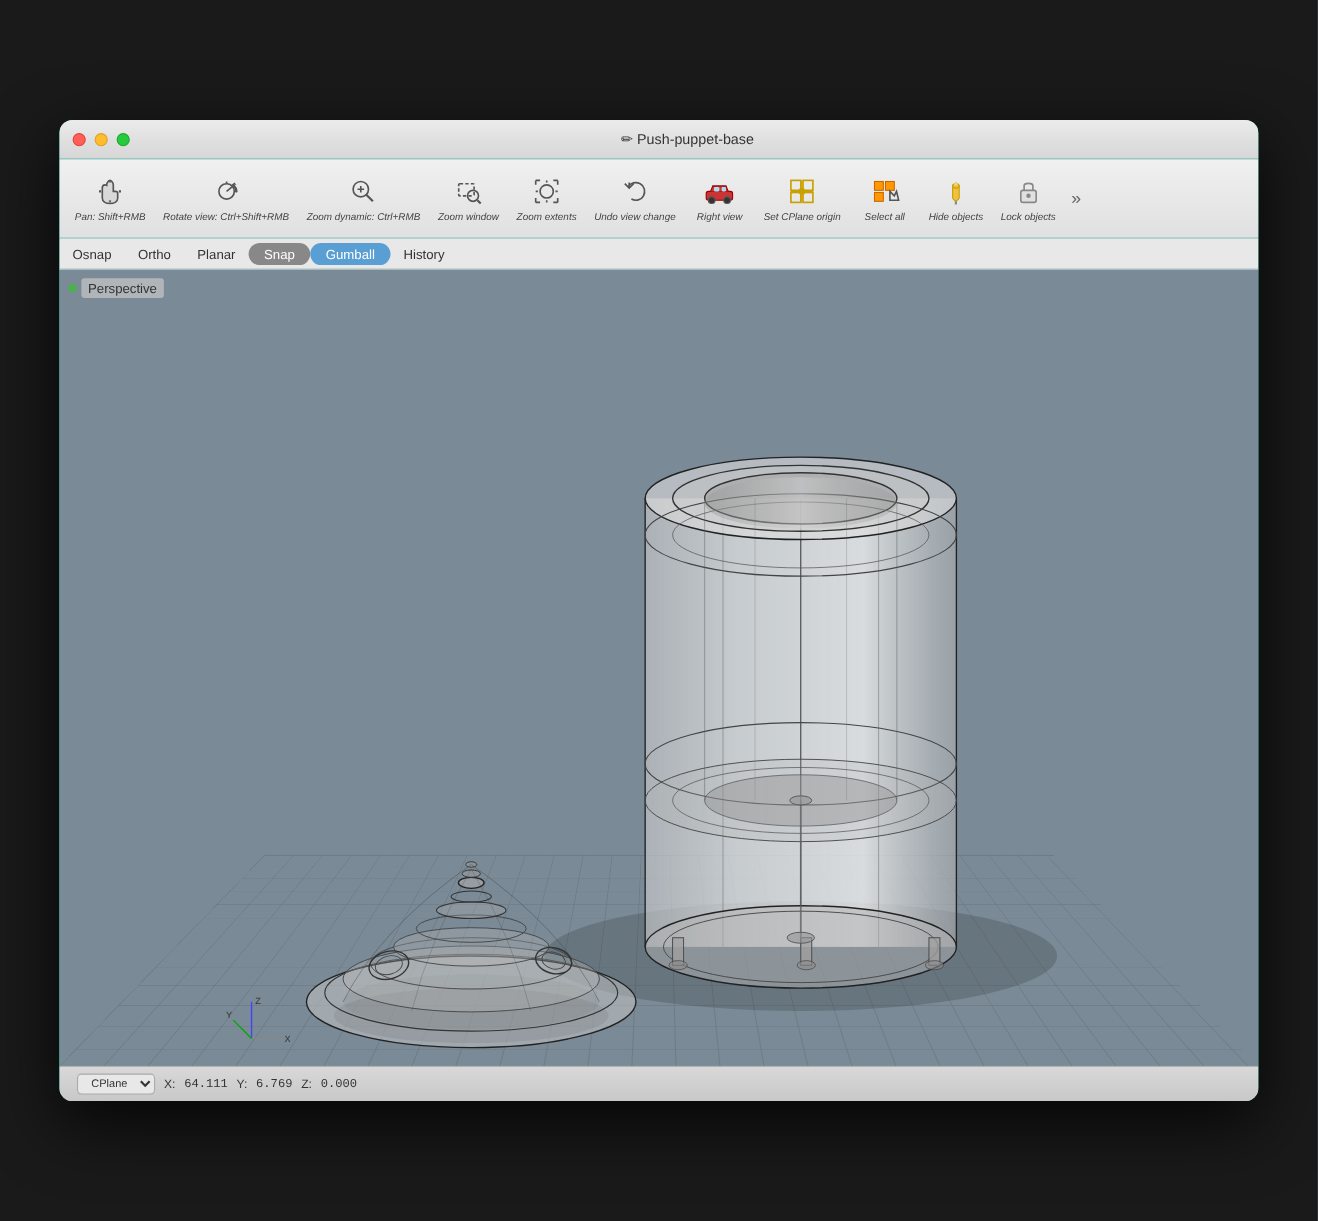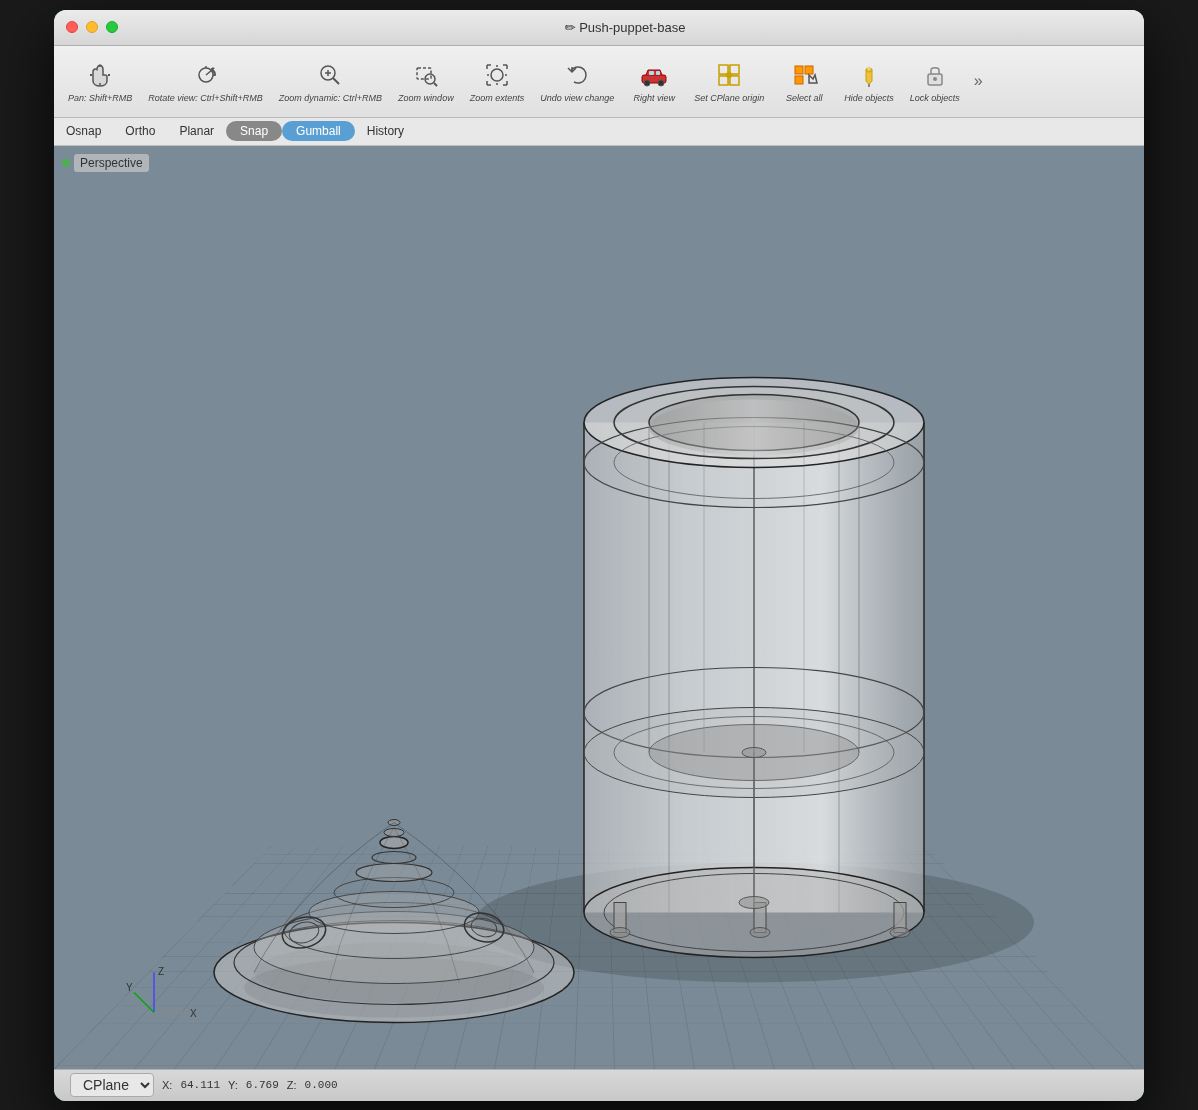--- a/index.html
+++ b/index.html
@@ -6,21 +6,21 @@
     body {
       background: #1a1a1a;
       display: flex;
       justify-content: center;
       align-items: center;
       min-height: 100vh;
       font-family: -apple-system, BlinkMacSystemFont, 'Helvetica Neue', sans-serif;
     }
     .window {
       width: 1090px;
-      height: 1091px;
+      height: 892px;
       background: #5eead4;
       border-radius: 12px;
       box-shadow: 0 20px 60px rgba(0,0,0,0.8);
       overflow: hidden;
       display: flex;
       flex-direction: column;
     }
     .titlebar {
       height: 36px;
       background: linear-gradient(180deg, #ebebeb 0%, #d6d6d6 100%);
@@ -190,21 +190,21 @@
     .coord-group {
       display: flex;
       align-items: center;
       gap: 8px;
     }
     .cplane-select {
       background: #e8e8e8;
       border: 1px solid #aaa;
       border-radius: 4px;
       padding: 2px 8px;
-      font-size: 14px;
+      font-size: 10px;
       color: #333;
       cursor: pointer;
     }
     .coord-label {
       font-size: 11px;
       color: #333;
     }
     .coord-value {
       font-size: 11px;
       color: #333;

